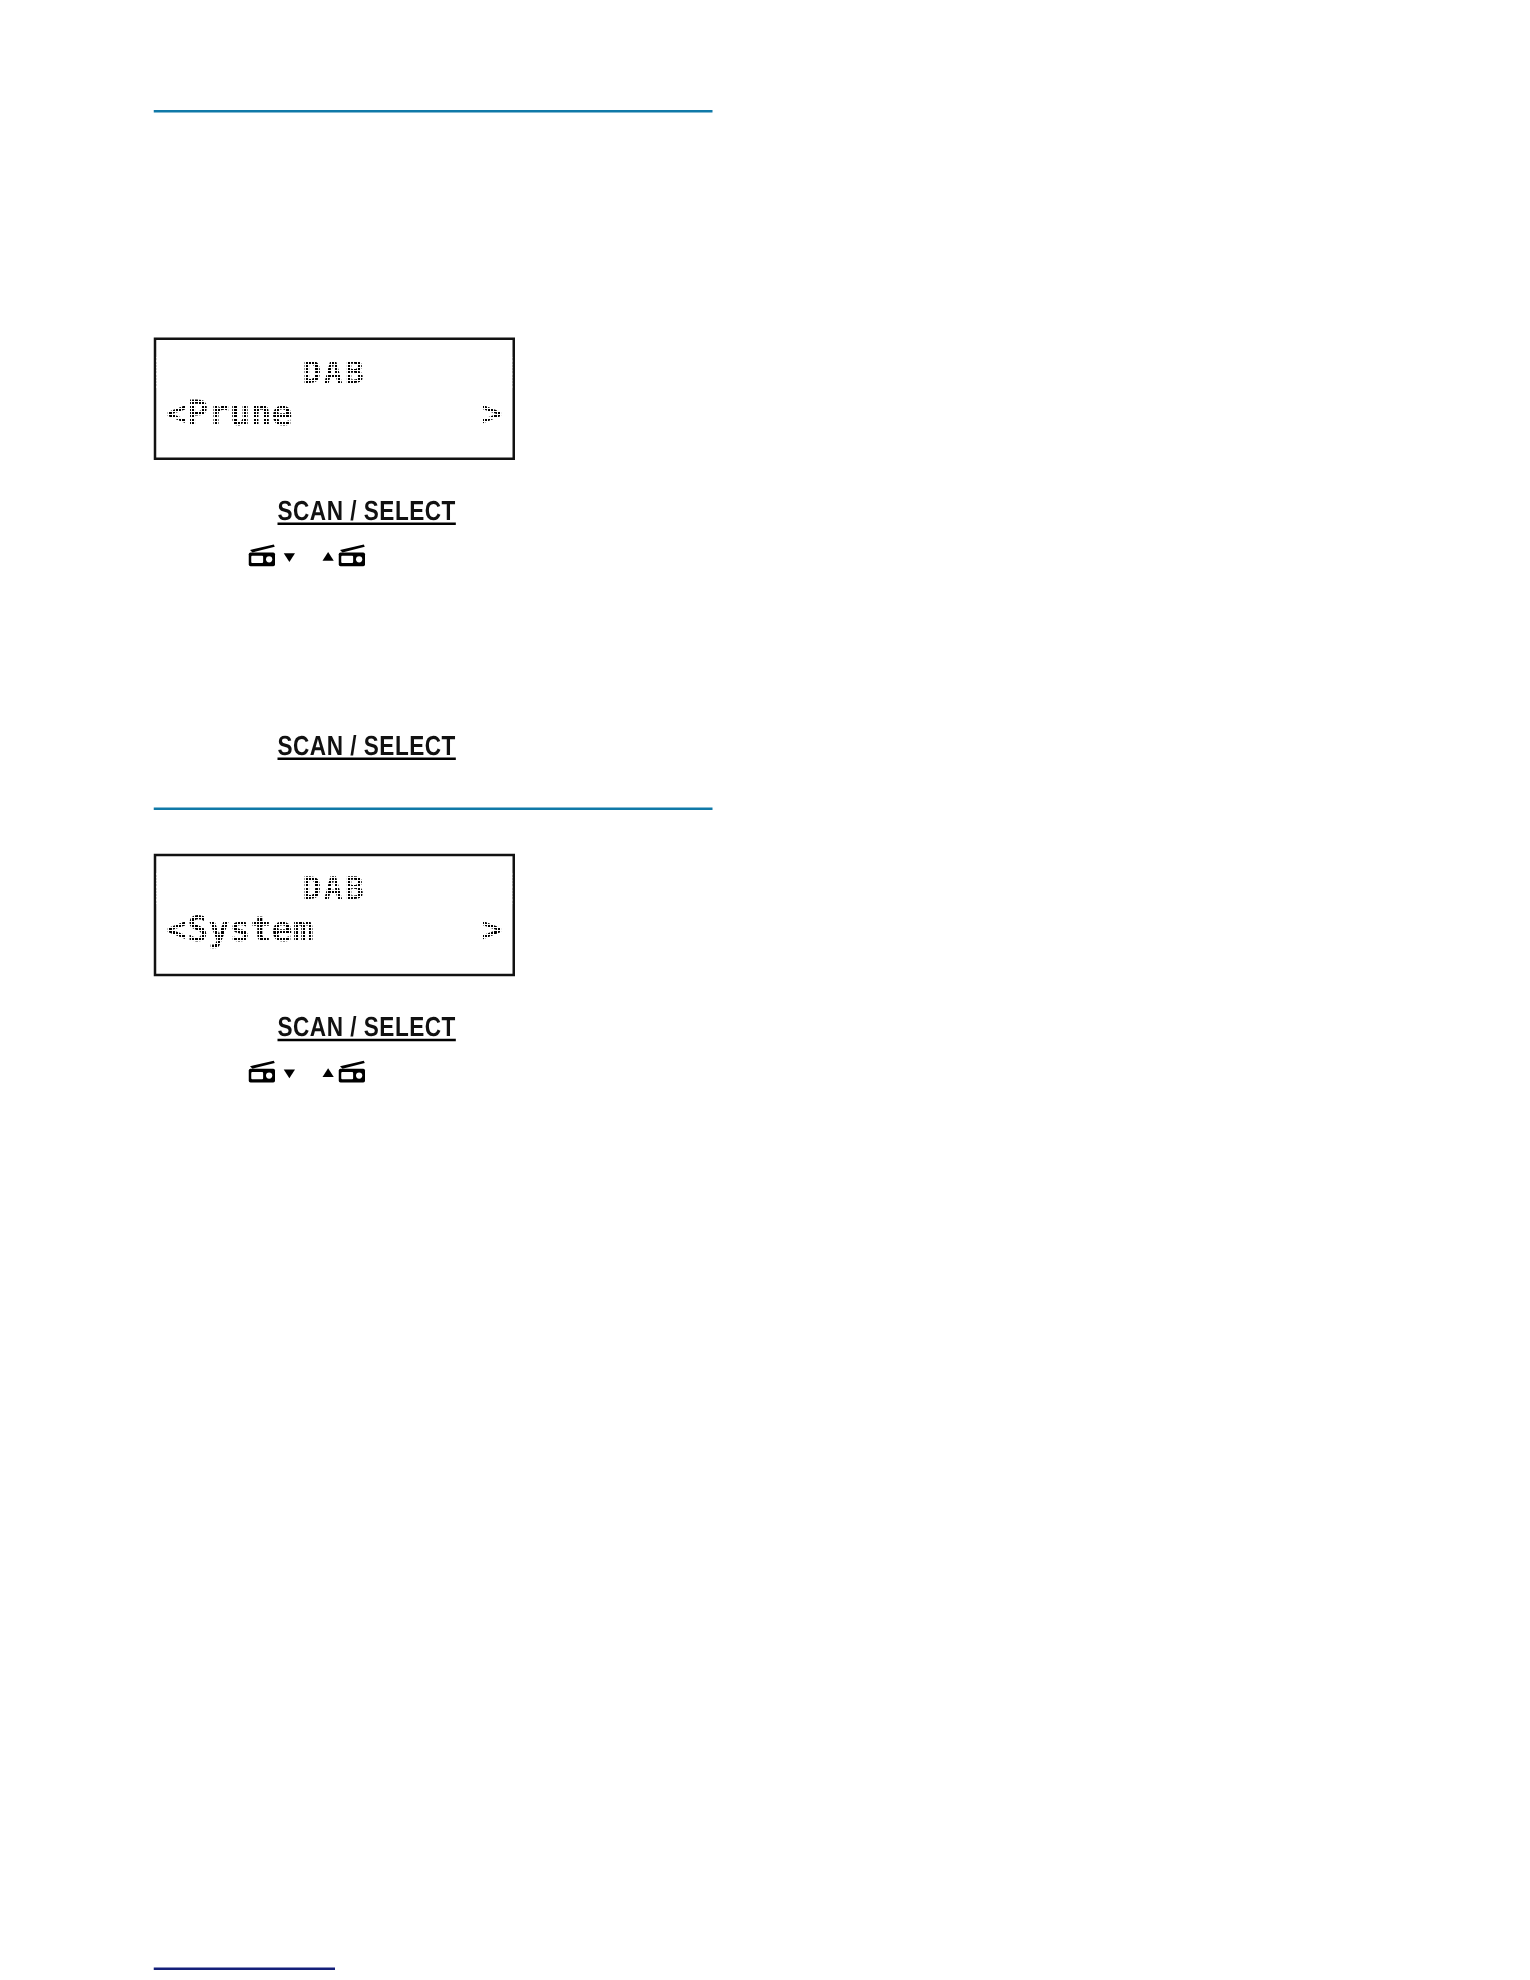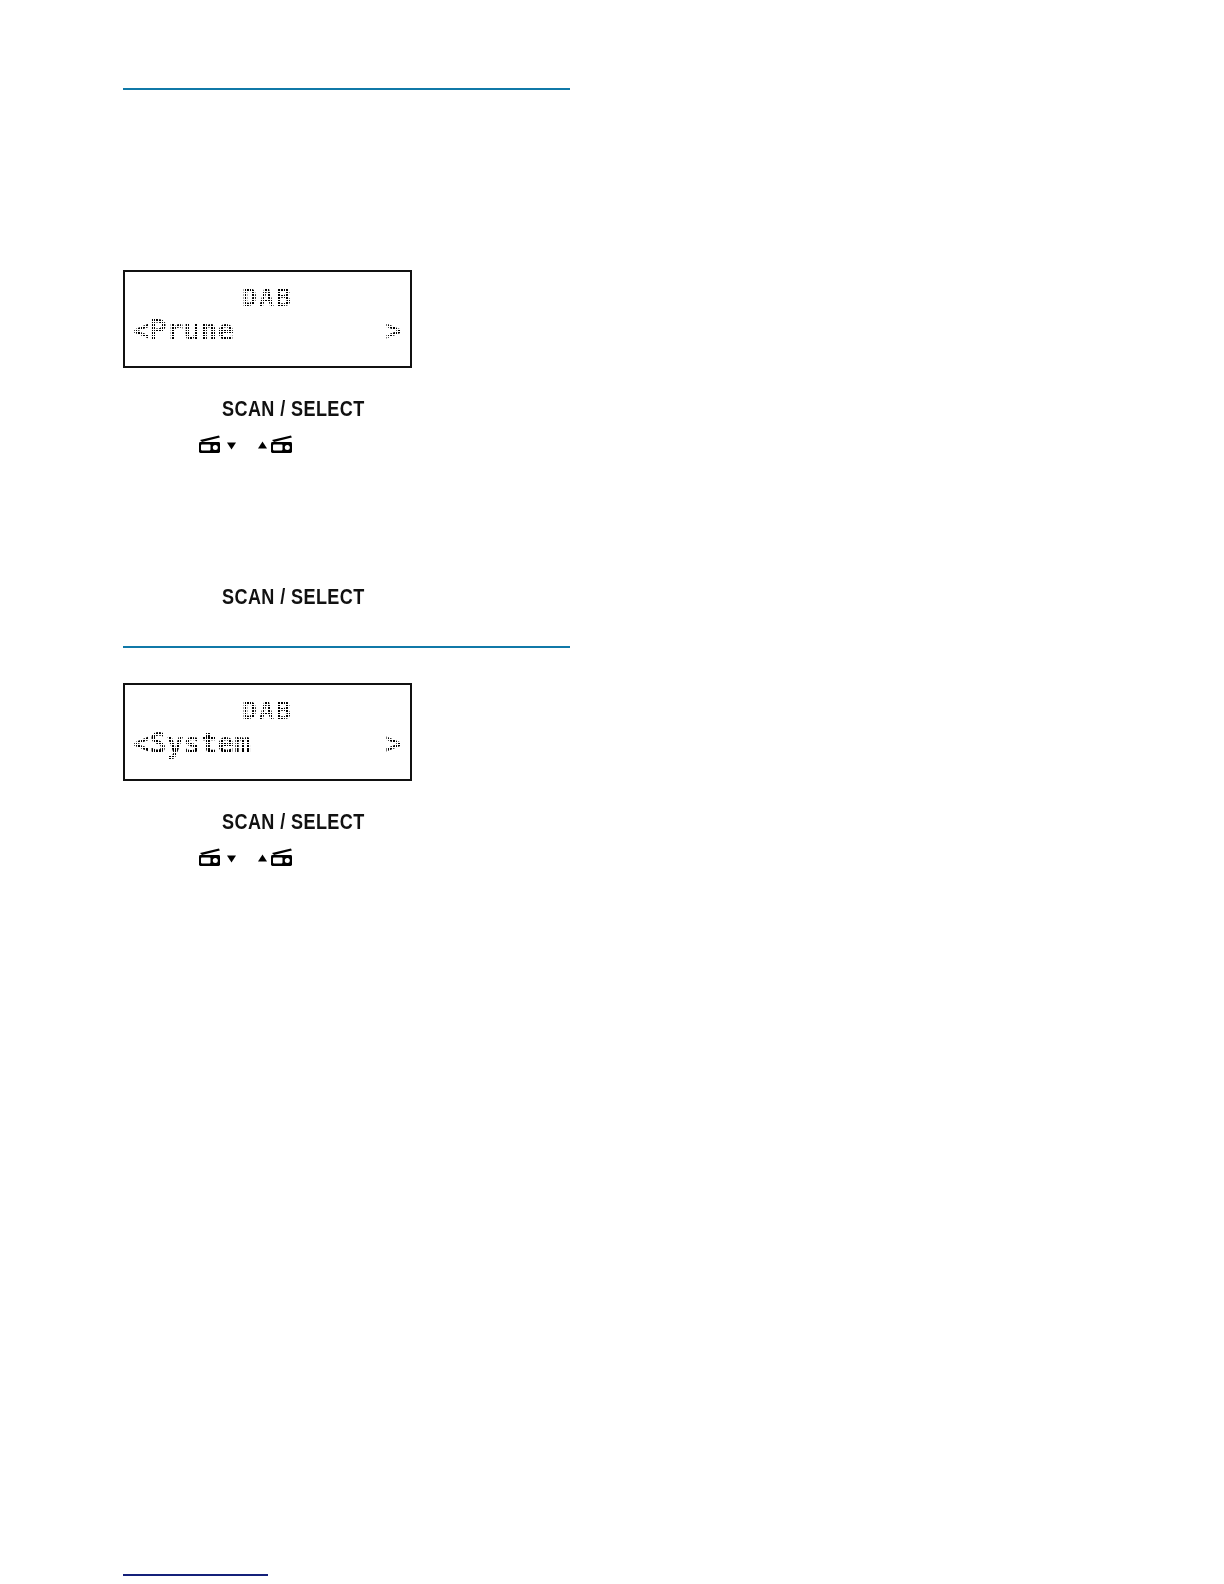--- a/index.html
+++ b/index.html
@@ -111,20 +111,21 @@
     align-items: center;
   }
   .lcd-row .left-group {
     display: inline-flex;
     align-items: baseline;
   }
 
   
   .callout {
     position: absolute;
+    text-decoration: underline;
   }
   .callout-label {
     font-family: "Liberation Sans Narrow", "Liberation Sans", sans-serif;
     font-weight: 700;
     font-size: 22px;
     letter-spacing: 0.5px;
     line-height: 24px;
     color: #111111;
     white-space: nowrap;
     transform: scaleX(0.82);

